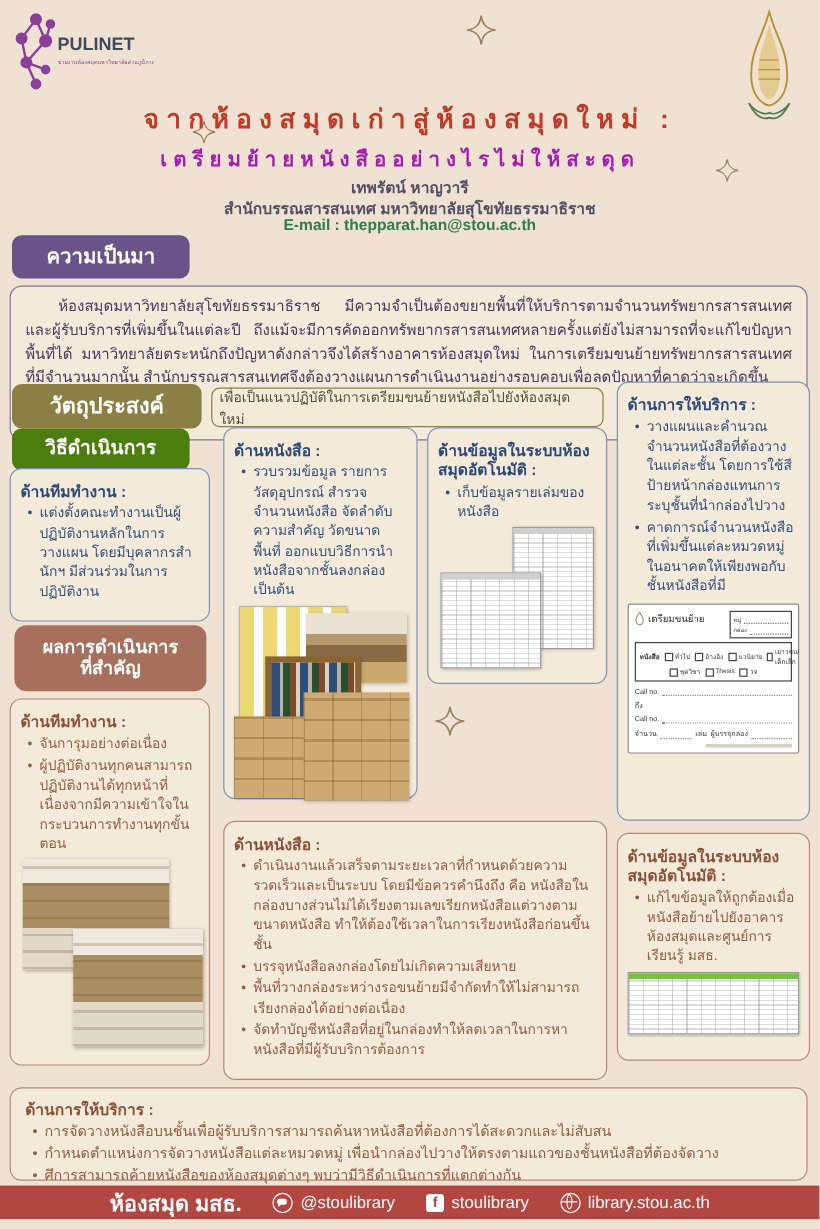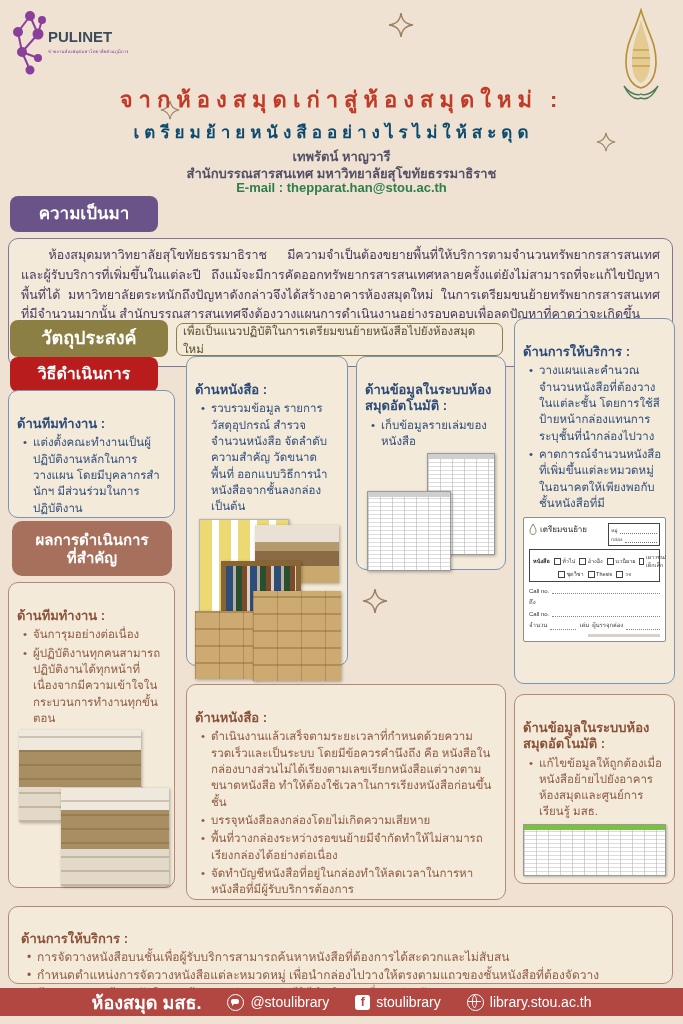--- a/index.html
+++ b/index.html
@@ -3,51 +3,51 @@
 <meta charset="utf-8">
 <style>
   html,body{margin:0;padding:0;}
   #poster{position:relative;width:683px;height:1024px;background:#efe2d3;overflow:hidden;
           font-family:"Liberation Sans","DejaVu Sans",sans-serif;}
   .abs{position:absolute;}
   
   .title1{left:0;right:0;top:82px;text-align:center;font-size:22px;font-weight:bold;
           color:#c13a28;letter-spacing:6px;}
   .title2{left:0;right:16px;top:118px;text-align:center;font-size:17px;font-weight:bold;
-          color:#0c4a6e;letter-spacing:5px;}
+          color:#a21caf;letter-spacing:5px;}
   .hline{left:0;right:0;text-align:center;font-size:13px;font-weight:bold;color:#524f66;}
   .author{top:146px;}
   .affil{top:163px;}
   .email{top:180px;color:#2e7d4a;}
   
   .badge{display:flex;align-items:center;justify-content:center;color:#fff;font-weight:bold;
          border-radius:8px;text-align:center;line-height:1.15;}
   .badge-bg{left:10px;top:196px;width:148px;height:36px;background:#6a5389;font-size:17px;}
   .badge-obj{left:10px;top:320px;width:158px;height:37px;background:#8c7f44;font-size:18px;}
-  .badge-method{left:10px;top:357px;width:148px;height:35px;background:#b91c1c;font-size:16px;}
+  .badge-method{left:10px;top:357px;width:148px;height:35px;background:#4d7c0f;font-size:16px;}
   .badge-results{left:12px;top:521px;width:160px;height:55px;background:#a7705c;font-size:15px;
                  border-radius:10px;flex-direction:column;}
   
   .box{border-radius:10px;background:#f4ead9;box-sizing:border-box;}
   .box-bg{left:8px;top:238px;width:665px;height:129px;border:1.5px solid #84739f;padding:7px 12px;}
   .box-bg p{margin:0;font-size:12.5px;line-height:1.58;color:#463c60;text-align:justify;text-indent:2.2em;}
   .box-obj{left:176px;top:323px;width:313px;height:31px;border:1.2px solid #8c7f44;border-radius:7px;
            display:flex;align-items:center;justify-content:center;font-size:11.5px;font-weight:normal;
            color:#55502f;padding:0 6px;}
   .mbox{border:1.5px solid #7a94b8;padding:7px 8px;}
   .rbox{border:1.5px solid #b28a74;padding:7px 8px;}
   .m-team{left:8px;top:390px;width:167px;height:128px;}
   .m-books{left:186px;top:356px;width:162px;height:310px;}
   .m-system{left:356px;top:356px;width:150px;height:214px;}
   .m-service{left:514px;top:318px;width:161px;height:366px;}
   .r-team{left:8px;top:582px;width:167px;height:306px;}
   .r-books{left:186px;top:684px;width:320px;height:216px;}
   .r-system{left:514px;top:694px;width:161px;height:190px;}
   .r-service{left:8px;top:906px;width:665px;height:78px;padding:6px 12px;}
-  .btitle{font-weight:bold;font-size:13px;margin:18px 0 2px 0;line-height:1.25;}
+  .btitle{font-weight:bold;font-size:13px;margin:4px 0 2px 0;line-height:1.25;}
   .m-col .btitle{color:#2c4a78;}
   .r-col .btitle{color:#8a5138;}
   ul.bl{margin:1px 0 0 0;padding:0 0 0 6px;list-style:none;}
   ul.bl li{position:relative;padding-left:10px;margin-bottom:2px;line-height:1.42;}
   ul.bl li::before{content:"\2022";position:absolute;left:0;top:0;}
   .m-col ul.bl li{font-size:11.5px;color:#33507c;}
   .r-col ul.bl li{font-size:11.5px;color:#8f5c44;}
   .r-books ul.bl li{font-size:11.5px;}
   .r-service ul.bl li{font-size:12px;margin-bottom:1px;}
   

